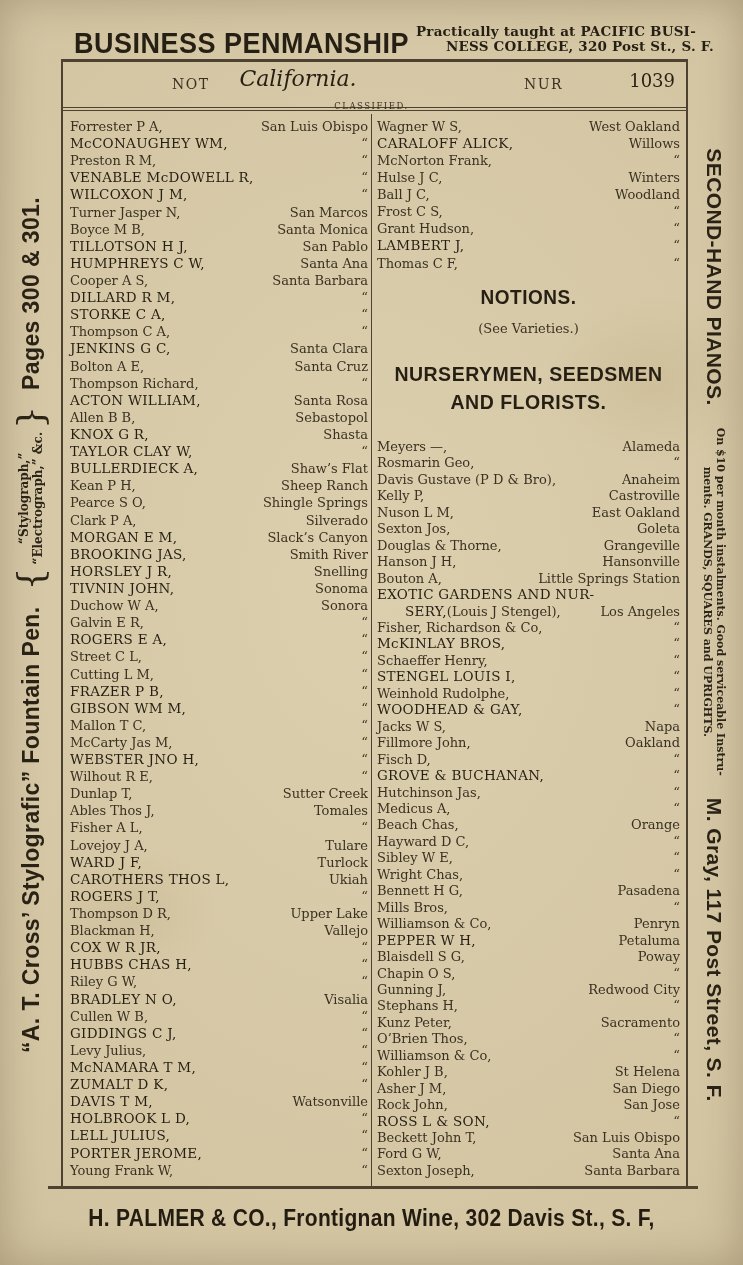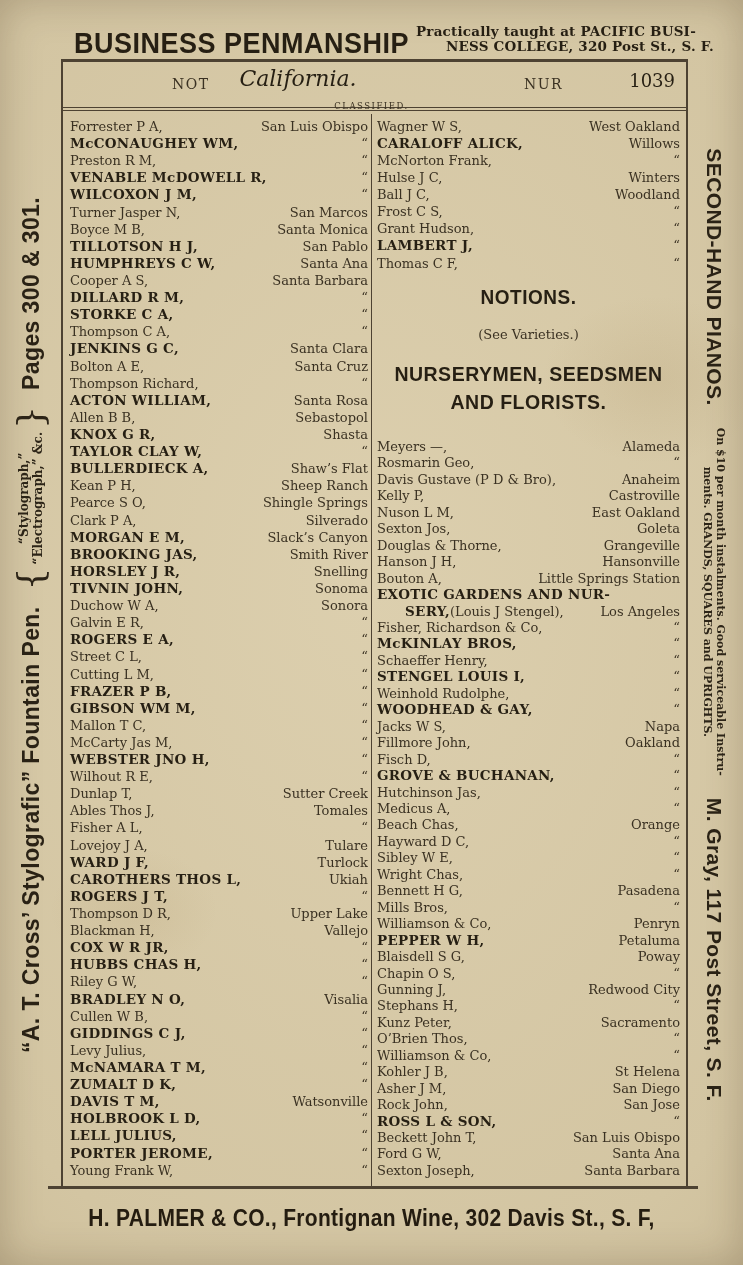--- a/index.html
+++ b/index.html
@@ -33,31 +33,31 @@
   .hdr-abbr{position:absolute;top:76px;font-size:14px;letter-spacing:1.5px;}
   .hdr-title{position:absolute;top:66px;left:0;width:596px;text-align:center;
     font-style:italic;font-size:22px;color:var(--ink_bold);}
   .hdr-sub{position:absolute;top:93px;left:0;width:743px;text-align:center;
     font-size:8.5px;letter-spacing:1.5px;margin-top:8px;}
   .hdr-page{position:absolute;top:70px;left:615px;width:60px;text-align:right;font-size:18px;color:var(--ink_bold);}
   
   .rows{position:absolute;display:flex;flex-direction:column;justify-content:space-between;}
   .row{display:flex;align-items:baseline;white-space:nowrap;font-size:13px;line-height:13.5px;}
   .row .nm{color:var(--ink);}
-  .row .nm.bold{font-weight:700;font-size:13.5px;letter-spacing:.3px;color:var(--ink_bold);}
+  .row .nm.bold{font-weight:400;font-size:13.5px;letter-spacing:.3px;color:var(--ink_bold);}
   .row .sfx{font-weight:400;font-size:13px;color:var(--ink);}
   .row.indent{padding-left:28px;}
   .row .pl{margin-left:auto;text-align:right;padding-left:8px;}
   #left-col{left:70px;top:120px;width:298px;height:1058px;}
   #right-col{position:absolute;left:377px;top:120px;width:303px;height:1058px;display:flex;flex-direction:column;}
   #right-top-rows{position:static;height:150px;}
   .sect-notions{height:78px;text-align:center;}
   .sect-notions .t{margin-top:17px;font-family:"Liberation Sans",sans-serif;font-weight:700;
     font-size:19px;letter-spacing:.5px;color:var(--ink_bold);transform:scaleY(1.05);}
-  .sect-notions .n{margin-top:18px;font-size:13px;}
+  .sect-notions .n{margin-top:12px;font-size:13px;}
   .sect-nursery-head{height:92px;text-align:center;font-family:"Liberation Sans",sans-serif;
     font-weight:700;font-size:19.5px;line-height:26px;letter-spacing:.5px;color:var(--ink_bold);padding-top:14px;box-sizing:border-box;transform:scaleY(1.05);}
   #nursery-rows{position:static;flex:1;}
   
   .rail{position:absolute;display:flex;align-items:center;justify-content:center;color:#2c2417;}
   .rail-big{font-family:"Liberation Sans",sans-serif;font-weight:700;white-space:nowrap;
     letter-spacing:.4px;color:#2a2215;}
   #rail-left{width:1180px;height:62px;left:-559px;top:594px;transform:rotate(-90deg);gap:16px;}
   #rail-left .rail-big{font-size:23px;}
   #rail-right{width:1130px;height:58px;left:149px;top:596px;transform:rotate(90deg);gap:22px;}

